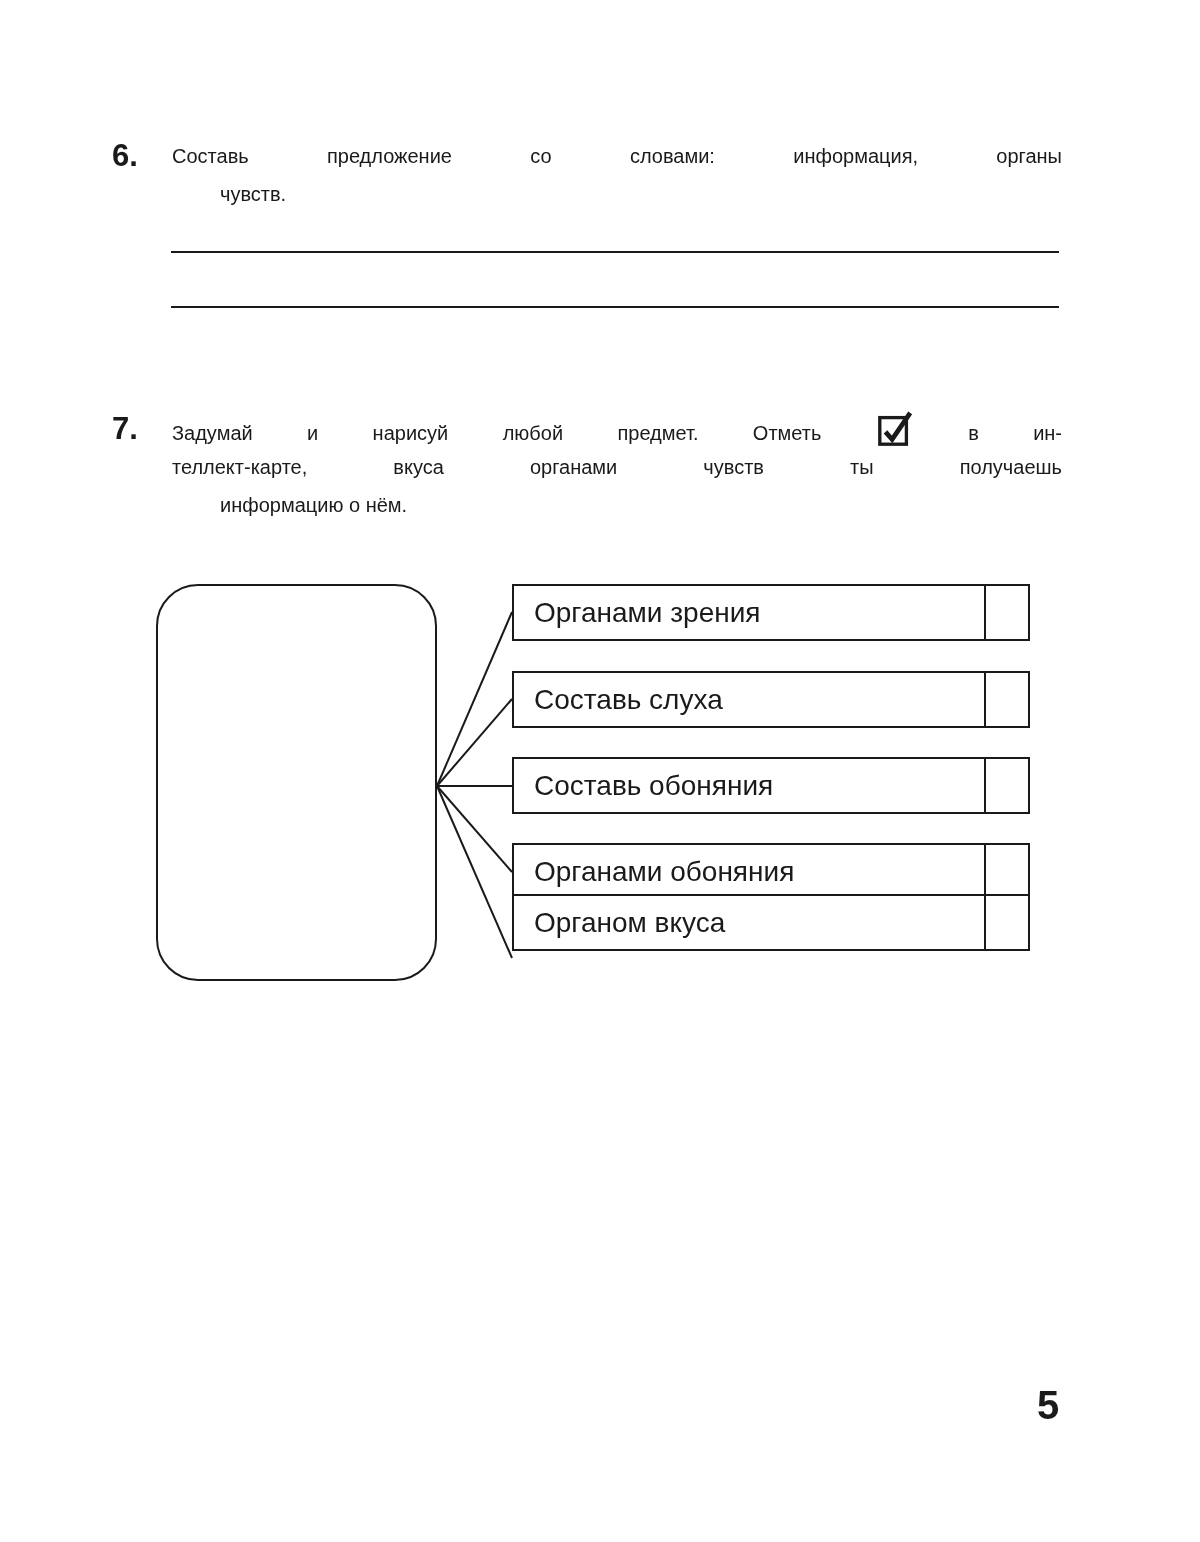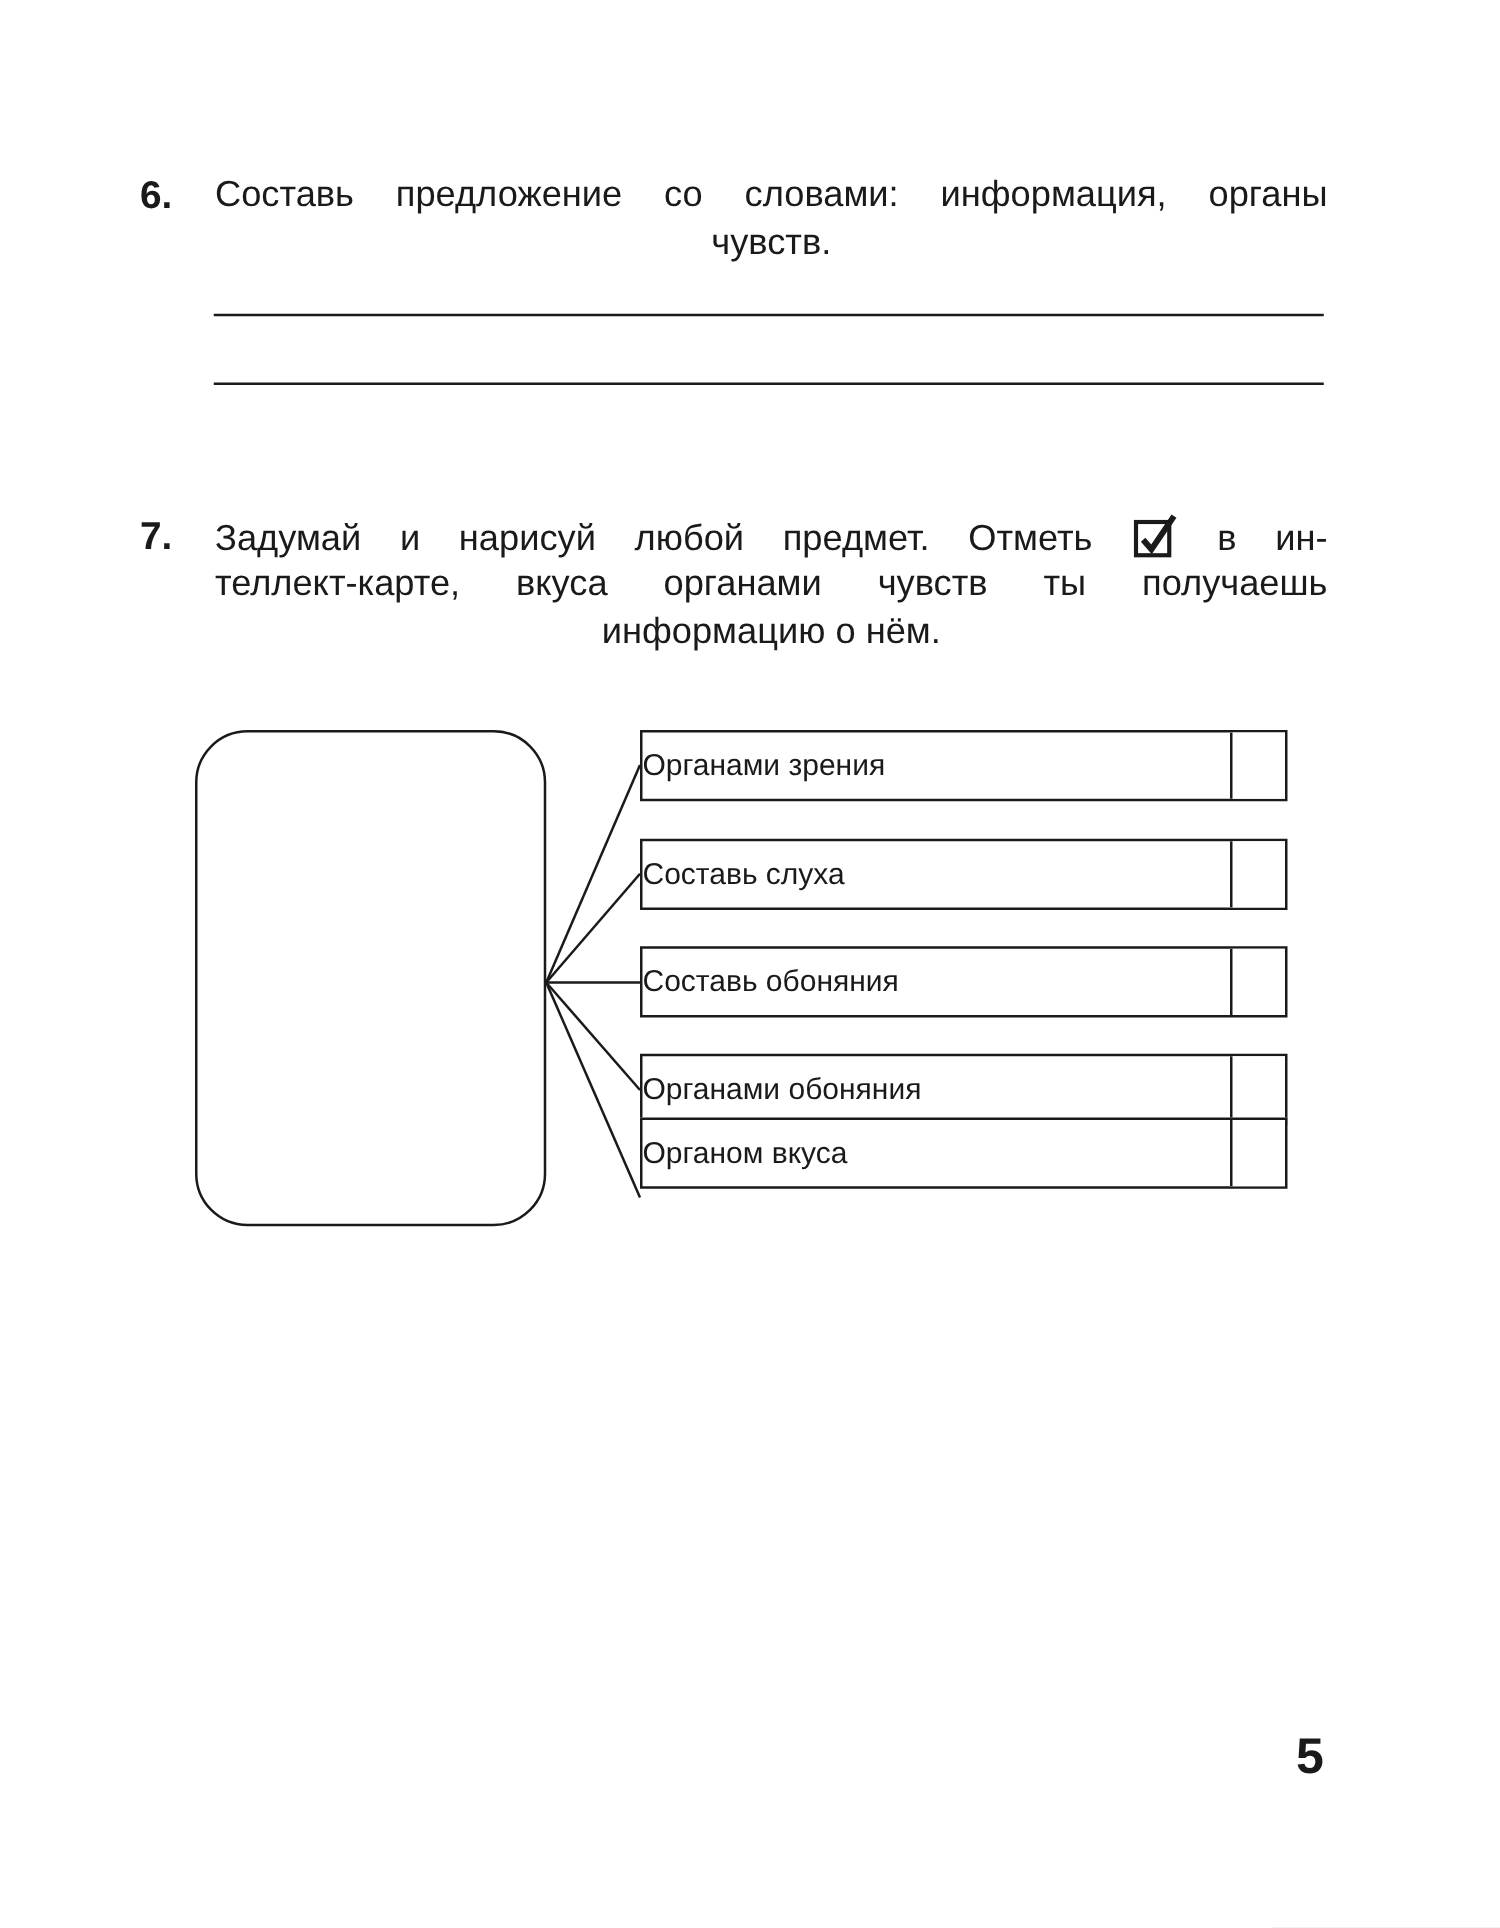--- a/index.html
+++ b/index.html
@@ -25,32 +25,33 @@
     width: 52px;
     font-size: 31px;
     font-weight: bold;
     line-height: 38px;
     white-space: nowrap;
   }
   .task-text {
     position: absolute;
     left: 172px;
     width: 890px;
-    font-size: 29px;
+    font-size: 20px;
     line-height: 38px;
   }
   .jline {
     text-align: justify;
     text-align-last: justify;
     white-space: nowrap;
     height: 38px;
   }
   .lline {
-    text-align: center;
+    text-align: left;
     height: 38px;
+    margin-left: 48px;
   }
   .inline-checkbox {
     display: inline-block;
     width: 38px;
     height: 38px;
     vertical-align: -8px;
   }
 
   
   .answer-line {
@@ -89,21 +90,22 @@
     border: 2.5px solid #1a1a1a;
     background: #ffffff;
     box-sizing: border-box;
     display: flex;
     align-items: stretch;
   }
   .sense-label {
     flex: 1;
     display: flex;
     align-items: center;
-    font-size: 24px;
+    padding-left: 20px;
+    font-size: 28px;
     white-space: nowrap;
     overflow: hidden;
   }
   .sense-checkbox {
     width: 42px;
     border-left: 2.5px solid #1a1a1a;
     background: #ffffff;
   }
 
   

